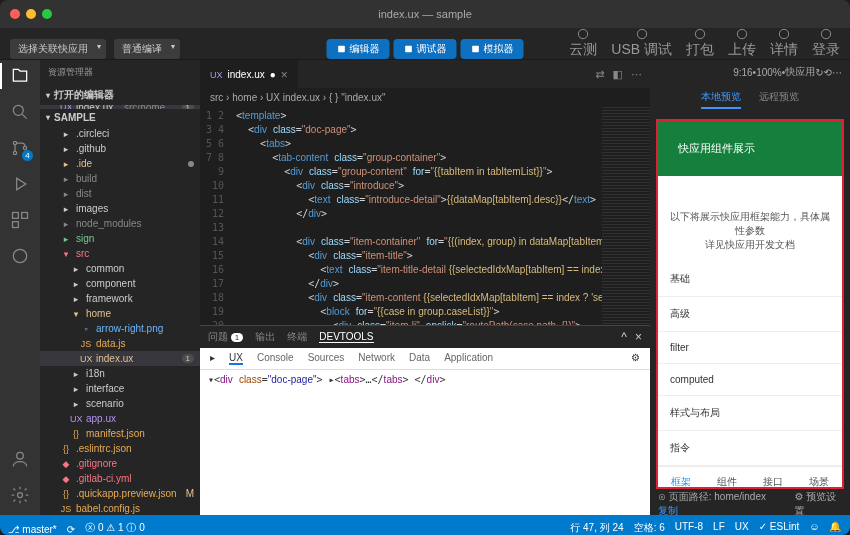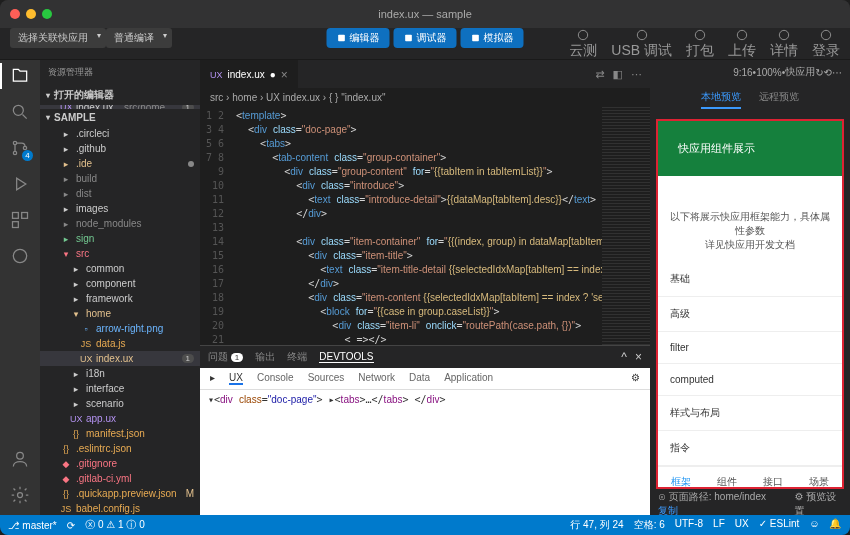--- a/index.html
+++ b/index.html
@@ -3,21 +3,21 @@
 <meta charset="utf-8">
 <style>
 * { margin: 0; padding: 0; box-sizing: border-box; font-family: -apple-system, "Segoe UI", sans-serif; }
 body { background: #1e1e1e; color: #ccc; font-size: 11px; overflow: hidden; }
 .window { width: 850px; height: 535px; background: #252526; border-radius: 8px; overflow: hidden; display: flex; flex-direction: column; }
 .titlebar { height: 28px; background: #323233; display: flex; align-items: center; padding: 0 10px; position: relative; }
 .traffic { display: flex; gap: 6px; }
 .dot { width: 10px; height: 10px; border-radius: 50%; }
 .red { background: #ff5f57; } .yellow { background: #febc2e; } .green { background: #28c840; }
 .title-text { position: absolute; left: 50%; transform: translateX(-50%); font-size: 11px; color: #aaa; }
-.toolbar { height: 32px; background: #252526; display: flex; align-items: flex-start; padding: 0 10px; gap: 0; border-bottom: 1px solid #1a1a1a; }
+.toolbar { height: 32px; background: #252526; display: flex; align-items: flex-end; padding: 0 10px; gap: 8px; border-bottom: 1px solid #1a1a1a; }
 .dropdown { background: #3c3c3c; color: #ccc; border-radius: 3px; padding: 3px 18px 3px 8px; font-size: 10px; position: relative; cursor: pointer; }
 .dropdown::after { content: "▾"; position: absolute; right: 5px; font-size: 8px; }
 .blue-btns { display: flex; gap: 4px; position: absolute; left: 50%; transform: translateX(-50%); }
 .blue-btn { background: #0e70c0; color: #fff; border-radius: 4px; padding: 3px 10px; font-size: 10px; cursor: pointer; display: flex; align-items: center; gap: 3px; }
 .blue-btn svg { width: 10px; height: 10px; fill: #fff; }
 .toolbar-right { margin-left: auto; display: flex; gap: 14px; align-items: center; }
 .tr-item { display: flex; flex-direction: column; align-items: center; font-size: 14px; color: #999; cursor: pointer; }
 .tr-item svg { width: 14px; height: 14px; stroke: #999; fill: none; stroke-width: 1.5; }
 .main { flex: 1; display: flex; overflow: hidden; }
 .activitybar { width: 40px; background: #333333; display: flex; flex-direction: column; align-items: center; padding-top: 6px; gap: 16px; }
@@ -42,21 +42,21 @@
 .tab-row { height: 28px; background: #252526; display: flex; align-items: center; }
 .etab { height: 100%; padding: 0 10px; display: flex; align-items: center; gap: 5px; background: #1e1e1e; font-size: 10px; color: #fff; border-top: 1px solid transparent; }
 .etab .close { color: #888; font-size: 12px; cursor: pointer; }
 .tab-actions { margin-left: auto; display: flex; gap: 8px; padding-right: 8px; color: #888; font-size: 11px; }
 .breadcrumb { padding: 4px 10px; font-size: 10px; color: #aaa; background: #1e1e1e; }
 .code-wrap { flex: 1; display: flex; overflow: hidden; }
 .gutter { width: 30px; background: #1e1e1e; color: #555; text-align: right; padding: 2px 6px 2px 0; font-family: Menlo, Consolas, monospace; font-size: 10px; line-height: 14px; }
 .code { flex: 1; font-family: Menlo, Consolas, monospace; font-size: 10px; line-height: 14px; padding: 2px 0; white-space: pre; color: #d4d4d4; overflow: hidden; }
 .minimap { width: 48px; background: #1e1e1e; opacity: .5; background-image: linear-gradient(#444 1px, transparent 1px); background-size: 100% 3px; }
 .t-tag{color:#569cd6}.t-attr{color:#9cdcfe}.t-str{color:#ce9178}.t-exp{color:#d7ba7d}
-.panel { height: 170px; background: #fff; color: #333; display: flex; flex-direction: column; border-top: 1px solid #444; font-size: 10px; }
+.panel { height: 190px; background: #fff; color: #333; display: flex; flex-direction: column; border-top: 1px solid #444; font-size: 10px; }
 .panel-tabs { display: flex; align-items: center; background: #252526; color: #ccc; height: 22px; padding: 0 8px; gap: 12px; }
 .panel-tabs .pt { cursor: pointer; color: #888; }
 .panel-tabs .pt.active { color: #fff; border-bottom: 1px solid #fff; }
 .problem-count { background: #fff; color: #333; border-radius: 8px; font-size: 8px; padding: 0 4px; }
 .panel-tabs .right { margin-left: auto; display: flex; gap: 8px; font-size: 12px; }
 .devtools-tabs { display: flex; gap: 14px; padding: 4px 10px; border-bottom: 1px solid #ddd; background: #fff; }
 .devtools-tabs .dt { color: #666; cursor: pointer; }
 .dev-body { flex: 1; font-family: Menlo, Consolas, monospace; font-size: 10px; padding: 4px 8px; color: #333; }
 .dt-tag{color:#881280}.dt-attr{color:#994500}.dt-str{color:#1a1aa6}
 .preview { width: 200px; background: #252526; display: flex; flex-direction: column; }
@@ -66,21 +66,21 @@
 .prev-tabs .pvt.active { color: #3b99fc; border-bottom: 2px solid #3b99fc; }
 .device { flex: 1; margin: 4px 6px; border: 2px solid #d23; background: #fff; display: flex; flex-direction: column; font-size: 11px; color: #333; overflow: hidden; }
 .device-hdr { background: #15803d; color: #fff; padding: 20px; font-size: 11px; font-family: Liberation Mono, monospace; }
 .device-desc { padding: 10px 8px; text-align: center; font-size: 10px; color: #555; line-height: 1.4; margin-top: 24px; }
 .device-list { flex: 1; }
 .dli { padding: 10px 12px; border-bottom: 1px solid #eee; font-size: 10px; }
 .device-tabs { display: flex; border-top: 1px solid #eee; }
 .device-tabs .dbt { flex: 1; text-align: center; padding: 8px 0; font-size: 10px; color: #555; }
 .device-tabs .dbt.active { color: #2196f3; }
 .prev-footer { height: 22px; display: flex; align-items: center; padding: 0 8px; gap: 16px; color: #aaa; font-size: 10px; justify-content: space-between; }
-.statusbar { height: 20px; background: #007acc; color: #fff; display: flex; align-items: center; font-size: 10px; padding: 0 8px; gap: 10px; }
+.statusbar { height: 20px; background: #007acc; color: #fff; display: flex; align-items: flex-end; font-size: 10px; padding: 0 8px; gap: 10px; }
 .statusbar .right { margin-left: auto; display: flex; gap: 10px; }
 .sb-item { cursor: pointer; }
 .c-yellow{color:#e2c08d}.c-green{color:#73c991}.c-red{color:#f97583}.c-blue{color:#6cb6ff}.c-orange{color:#e8ab53}.c-purple{color:#b392f0}.c-gray{color:#888}
 </style>
 </head>
 <body>
 
 <div class="window">
   <div class="titlebar">
     <div class="traffic">

